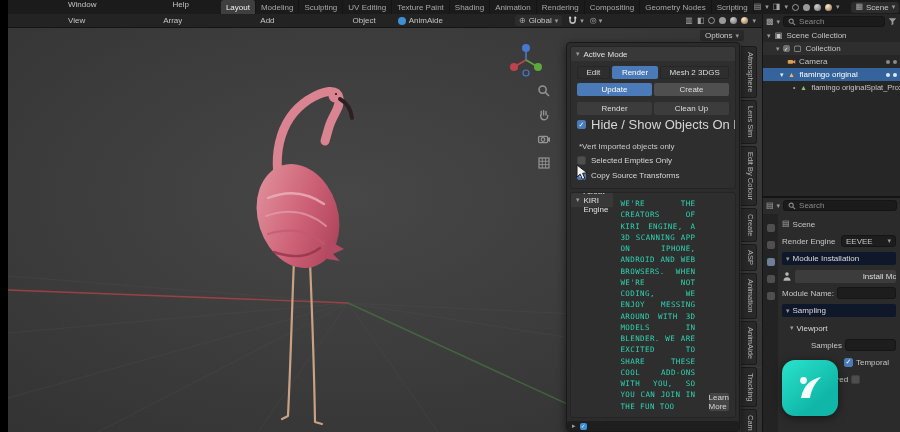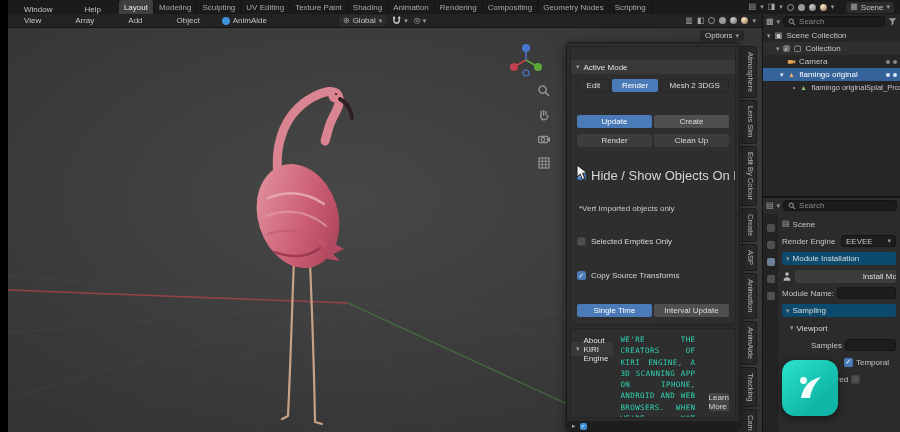--- a/index.html
+++ b/index.html
@@ -3,22 +3,22 @@
 <meta charset="utf-8">
 <style>
   * { box-sizing: border-box; margin: 0; padding: 0; }
   html,body { width:900px; height:432px; overflow:hidden; background:#000; }
   body { font-family:"Liberation Sans", sans-serif; color:#ccc; position:relative; }
   .abs { position:absolute; }
   .row { display:flex; align-items:center; }
 
   
   .topbar { background:#1b1b1b; display:flex; align-items:stretch; font-size:8px; color:#c5c5c5; z-index:10; }
-  .menu-item { padding:0 16px; display:flex; align-items:flex-end; cursor:default; }
-  .ws-tabs { display:flex; align-items:stretch; margin-left:2px; }
+  .menu-item { padding:0 16px; display:flex; align-items:flex-start; cursor:default;margin-left:44px; }
+  .ws-tabs { display:flex; align-items:stretch; margin-left:16px; }
   .ws-tab { padding:0 5px; display:flex; align-items:center; color:#a8a8a8; border-right:1px solid #141414; white-space:nowrap; }
   .ws-tab.active { background:#3f3f3f; color:#ededed; border-radius:3px 3px 0 0; }
   .topbar-right { margin-left:auto; display:flex; align-items:center; gap:4px; padding-right:6px; }
   .glyph { color:#a8a8a8; font-size:8px; line-height:1; }
   .caret { color:#9a9a9a; font-size:7px; }
   .mc { width:7px; height:7px; border-radius:50%; display:inline-block; }
   .mc.wire { border:1px solid #9a9a9a; }
   .mc.solid { background:#9a9a9a; }
   .mc.mat  { background:radial-gradient(circle at 35% 30%, #d0d0d0, #6d6d6d); }
   .mc.rend { background:radial-gradient(circle at 35% 30%, #ffe9c9, #8a6a4a); }
@@ -33,33 +33,33 @@
   .navicon { position:absolute; left:529px; width:14px; height:14px; opacity:.75; }
 
   .optionsbtn { display:flex; align-items:center; gap:3px; background:rgba(40,40,40,.92); border-radius:2px; padding:1px 5px; font-size:8px; color:#cfcfcf; }
 
   
   .npanel { background:rgba(43,43,43,.97); border:1px solid #191919; border-radius:4px; box-shadow:0 3px 10px rgba(0,0,0,.55);
             font-size:8px; color:#d6d6d6; display:flex; flex-direction:column; overflow:hidden; z-index:20; }
   .phead { flex:0 0 17px; background:#1e1e1e; display:flex; align-items:center; gap:4px; padding:0 5px; font-size:8.5px; color:#e8e8e8; }
   .addon-ico { width:9px; height:9px; border-radius:2px; background:#3d8fd6; color:#fff; font-size:7px; display:flex; align-items:center; justify-content:center; }
   .subpanel { margin:3px 3px 0; border-radius:3px; overflow:hidden; background:#2e2e2e; border:1px solid #242424; }
-  .subhead { height:14px; background:#383838; display:flex; align-items:center; gap:4px; padding:0 5px; color:#e0e0e0;margin-top:13px; }
-  .subbody { padding:5px 6px 7px; display:flex; flex-direction:column; gap:23px; }
+  .subhead { height:14px; background:#383838; display:flex; align-items:center; gap:4px; padding:0 5px; color:#e0e0e0; }
+  .subbody { padding:5px 6px 7px; display:flex; flex-direction:column; gap:4px; }
   .seg { display:flex; gap:2px; }
   .btn { height:13px; display:flex; align-items:center; justify-content:center; border-radius:2px; font-size:8px; color:#ddd; background:#3c3c3c; white-space:nowrap; }
   .btn.dark { background:#2e2e2e; border:1px solid #262626; }
   .btn.mid  { background:#4f4f4f; }
   .btn.blue { background:#4a7ab8; color:#fff; }
   .btn.big  { height:16px; background:#565656; }
   .cbrow { display:flex; align-items:center; gap:5px; height:11px; }
   .cb { width:9px; height:9px; border-radius:2px; background:#4e4e4e; border:1px solid #404040; flex:0 0 auto;
         display:flex; align-items:center; justify-content:center; font-size:7px; color:#fff; }
   .cb.on { background:#4a7ab8; border-color:#4a7ab8; }
-  .note { color:#c9c9c9; padding-left:2px; height:9px; }
+  .note { color:#c9c9c9; padding-left:2px; height:9px;margin-top:8px; }
   .about-body { font-family:"DejaVu Sans Mono", monospace; font-size:7.5px; line-height:1.5; letter-spacing:.4px;
                 color:#2fd2b2; padding:5px 7px; text-align:justify; }
   .learnmore { margin:2px 6px 6px; flex:0 0 13px; background:#454545; border-radius:2px;
                display:flex; align-items:center; justify-content:center; }
   .bottom-partial { margin-top:auto; flex:0 0 10px; background:#1e1e1e; border-radius:3px 3px 0 0;
                     display:flex; align-items:center; gap:4px; padding:0 5px; }
 
   
   .vtabs { display:flex; flex-direction:column; gap:2px; overflow:hidden; z-index:15; }
   .vtab { writing-mode:vertical-rl; font-size:7.5px; color:#b3b3b3; background:rgba(40,40,40,.9);
@@ -79,21 +79,21 @@
   
   .props { background:#2b2b2b; font-size:8px; color:#c6c6c6; border-left:1px solid #141414; z-index:10; overflow:hidden; }
   .ptabs { position:absolute; left:0; top:16px; bottom:0; width:15px; background:#232323;
            display:flex; flex-direction:column; align-items:center; gap:9px; padding-top:10px; }
   .ptab-ico { width:8px; height:8px; border-radius:2px; background:#5a5a5a; opacity:.8; }
   .ptab-ico.hl { background:#7f97b5; }
   .pcontent { position:absolute; left:15px; top:16px; right:0; bottom:0; padding:4px 4px; display:flex; flex-direction:column; gap:5px; }
   .prow { display:flex; align-items:center; gap:3px; height:12px; white-space:nowrap; }
   .pill { background:#1d1d1d; border:1px solid #151515; border-radius:3px; height:12px;
           display:flex; align-items:center; padding:0 4px; gap:3px; }
-  .sechdr { height:13px; background:#0c4a6e; border-radius:2px; display:flex; align-items:center; gap:3px; padding:0 4px; color:#dcdcdc; }
+  .sechdr { height:13px; background:#0f172a; border-radius:2px; display:flex; align-items:center; gap:3px; padding:0 4px; color:#dcdcdc; }
 
   
   .kiri-logo { border-radius:13px; background:linear-gradient(140deg, #2ae4cc 0%, #10b7a8 70%); z-index:40;
                box-shadow:0 2px 8px rgba(0,0,0,.5); display:flex; align-items:center; justify-content:center; }
 </style>
 </head>
 <body>
 
 <div id="stage" style="position:relative;width:900px;height:432px;">
 
@@ -322,28 +322,20 @@
         </div>
         <div class="note"><span>*Vert Imported objects only</span></div>
         <div class="cbrow">
           <span class="cb"></span>
           <span>Selected Empties Only</span>
         </div>
         <div class="cbrow">
           <span class="cb on">✓</span>
           <span>Copy Source Transforms</span>
         </div>
-        <div class="seg">
-          <div class="btn blue" style="flex:1;">
-              <span>Single Time</span>
-            </div>
-          <div class="btn mid" style="flex:1;">
-              <span>Interval Update</span>
-            </div>
-        </div>
       </div>
     </div>
 
     <div class="subpanel" style="flex:1;display:flex;flex-direction:row;margin-bottom:3px;">
       <div class="subhead">
         <span class="caret">▾</span>
         <span>About KIRI Engine</span>
       </div>
       <div class="about-body">WE'RE THE CREATORS OF KIRI ENGINE, A 3D SCANNING APP ON IPHONE, ANDROID AND WEB BROWSERS. WHEN WE'RE NOT CODING, WE ENJOY MESSING AROUND WITH 3D MODELS IN BLENDER. WE ARE EXCITED TO SHARE THESE COOL ADD-ONS WITH YOU, SO YOU CAN JOIN IN THE FUN TOO</div>
       <div class="learnmore" style="margin-top:auto;">

